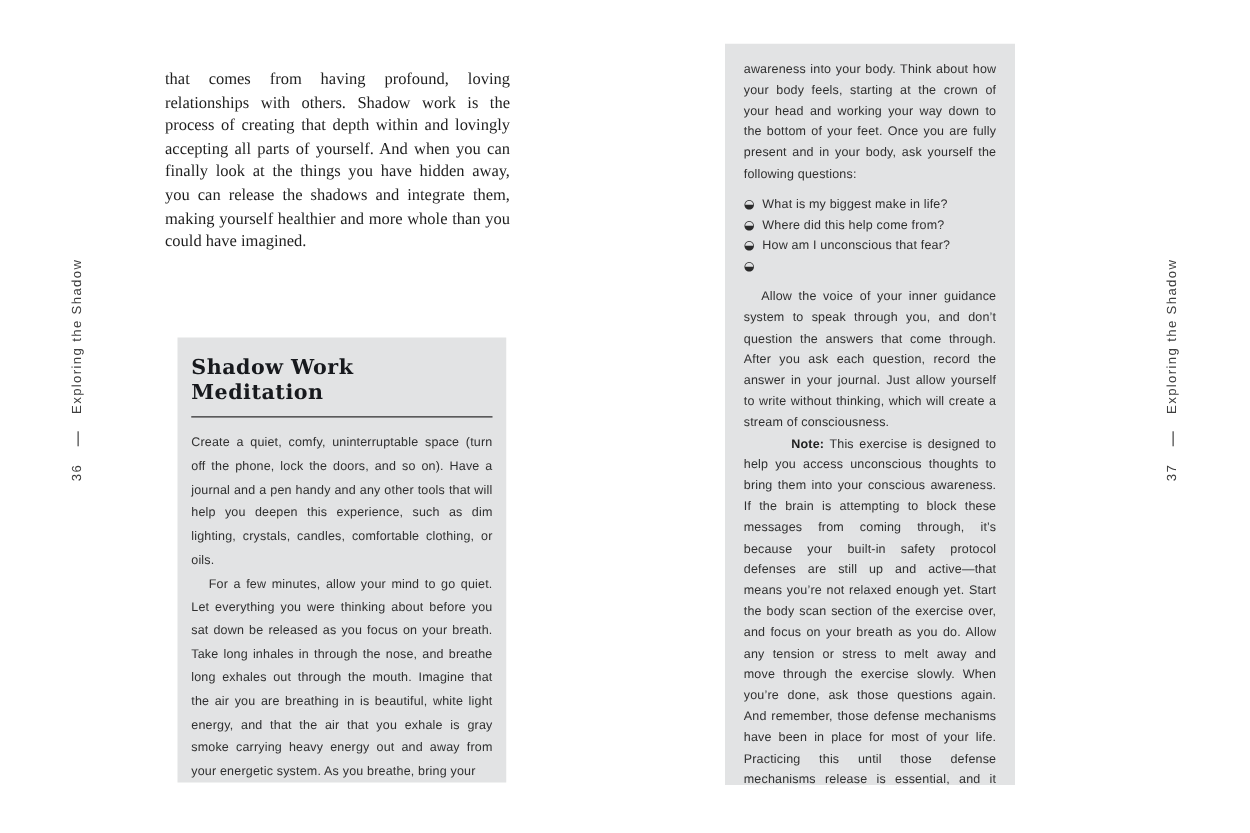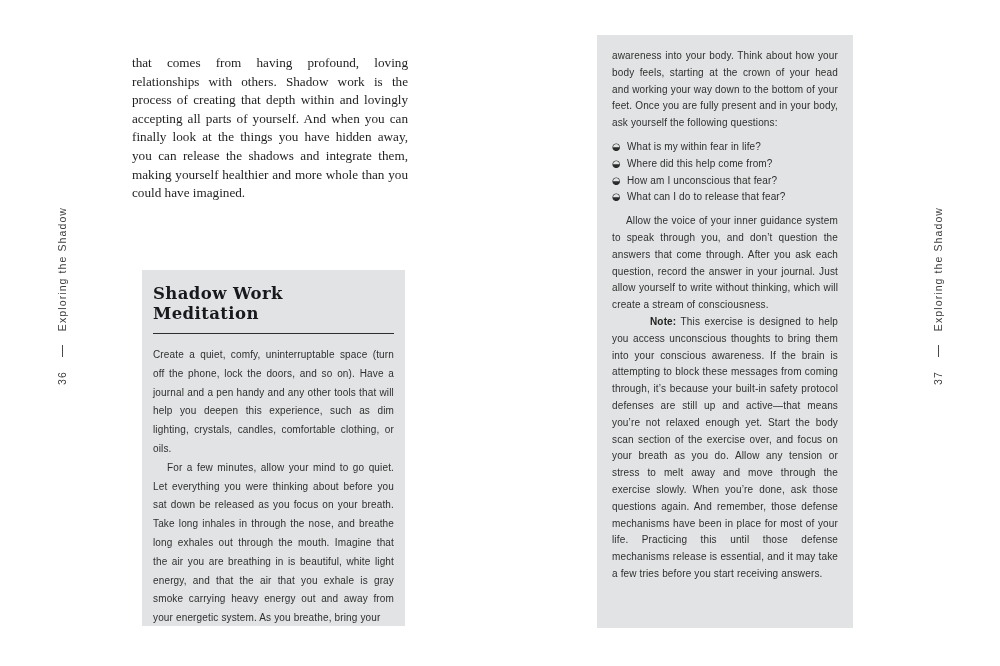--- a/index.html
+++ b/index.html
@@ -17,21 +17,21 @@
   
   .serif-body{position:absolute;left:122px;top:44px;width:296px;
               font-family:"Liberation Serif",serif;font-size:13.2px;line-height:18.6px;
               color:#1e1e1e;text-align:justify;}
   .serif-body p{margin:10px;}
   .serif-body p.indent{text-indent:16px;}
   
   .graybox{position:absolute;background:#e2e3e4;box-sizing:border-box;overflow:hidden;
            color:#2f2f2f;}
   #box-left{left:142px;top:270px;width:263px;height:356px;padding:14px 11px 10px 11px;}
-  #box-right{left:597px;top:35px;width:256px;height:593px;padding:13px 15px 10px 15px;}
+  #box-right{left:580px;top:35px;width:232px;height:593px;padding:13px 15px 10px 15px;}
   .graybox p{margin:0;font-size:10px;line-height:18.8px;letter-spacing:0.15px;
              text-align:justify;}
   #box-right p{line-height:16.8px;}
   .graybox p.indent{text-indent:14px;}
   .box-title{font-family:"DejaVu Serif",serif;font-weight:700;font-size:16.5px;
              line-height:20px;letter-spacing:0.4px;color:#17191d;margin:0 0 9px 0;}
   .title-rule{height:0;border:none;border-top:1.7px solid #2e2e2e;margin:0 0 12px 0;}
   .q-list{list-style:none;margin:7px 0 7px 0;padding:0;}
   .q-list li{display:flex;align-items:baseline;gap:6px;font-size:10px;
              line-height:16.8px;letter-spacing:0.15px;}
@@ -65,32 +65,31 @@
     <hr class="title-rule">
     <p>Create a quiet, comfy, uninterruptable space (turn off the phone, lock the doors, and so on). Have a journal and a pen handy and any other tools that will help you deepen this experience, such as dim lighting, crystals, candles, comfortable clothing, or oils.</p>
     <p class="indent">For a few minutes, allow your mind to go quiet. Let everything you were thinking about before you sat down be released as you focus on your breath. Take long inhales in through the nose, and breathe long exhales out through the mouth. Imagine that the air you are breathing in is beautiful, white light energy, and that the air that you exhale is gray smoke carrying heavy energy out and away from your energetic system. As you breathe, bring your</p>
   </div>
 
   <div class="graybox" id="box-right">
     <p>awareness into your body. Think about how your body feels, starting at the crown of your head and working your way down to the bottom of your feet. Once you are fully present and in your body, ask yourself the following questions:</p>
     <ul class="q-list">
       <li>
           <span class="bullet">◒</span>
-          <span>What is my within fear in life?</span>
+          <span>What is my biggest make in life?</span>
         </li>
       <li>
           <span class="bullet">◒</span>
           <span>Where did this help come from?</span>
         </li>
       <li>
           <span class="bullet">◒</span>
           <span>How am I unconscious that fear?</span>
         </li>
       <li>
           <span class="bullet">◒</span>
-          <span>What can I do to release that fear?</span>
         </li>
     </ul>
     <p class="indent">Allow the voice of your inner guidance system to speak through you, and don’t question the answers that come through. After you ask each question, record the answer in your journal. Just allow yourself to write without thinking, which will create a stream of consciousness.</p>
     <p class="indent"><span class="note-label">Note:</span> <span>This exercise is designed to help you access unconscious thoughts to bring them into your conscious awareness. If the brain is attempting to block these messages from coming through, it’s because your built-in safety protocol defenses are still up and active—that means you’re not relaxed enough yet. Start the body scan section of the exercise over, and focus on your breath as you do. Allow any tension or stress to melt away and move through the exercise slowly. When you’re done, ask those questions again. And remember, those defense mechanisms have been in place for most of your life. Practicing this until those defense mechanisms release is essential, and it may take a few tries before you start receiving answers.</span></p>
   </div>
 
 </div>
 
 </body></html>

